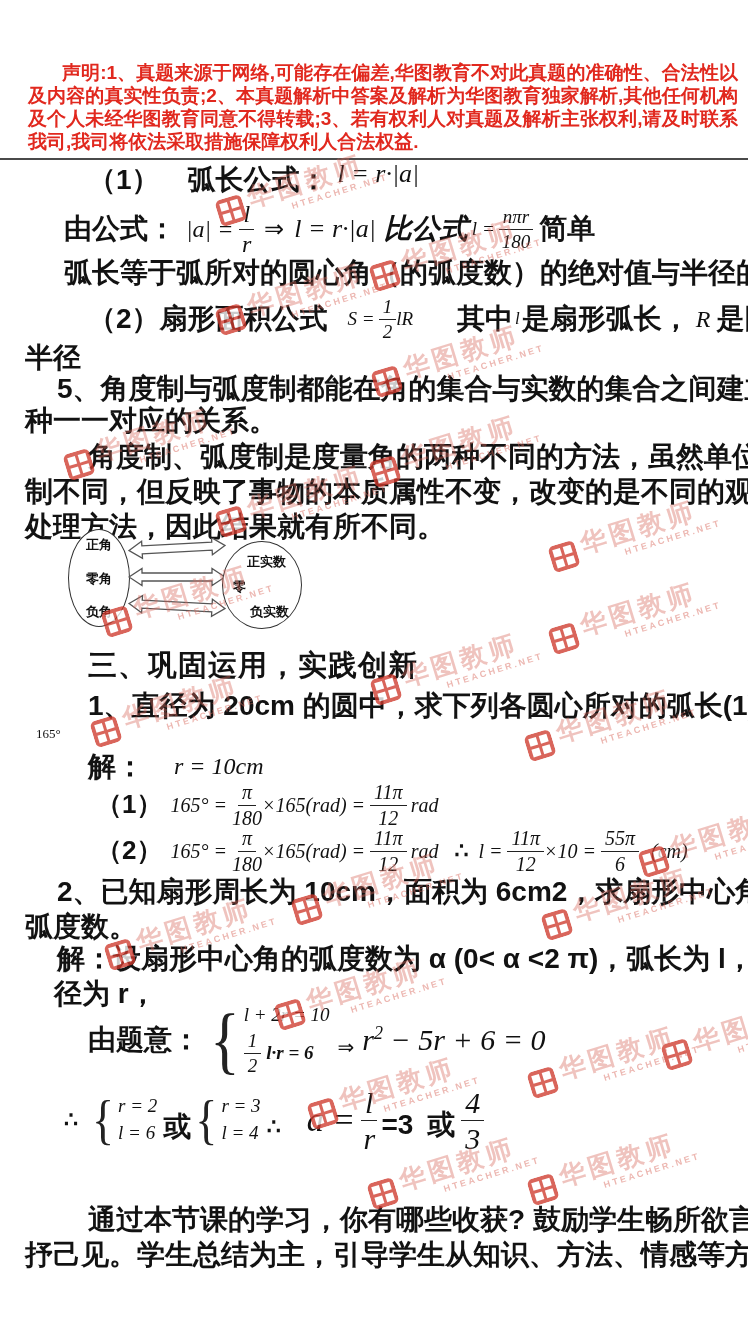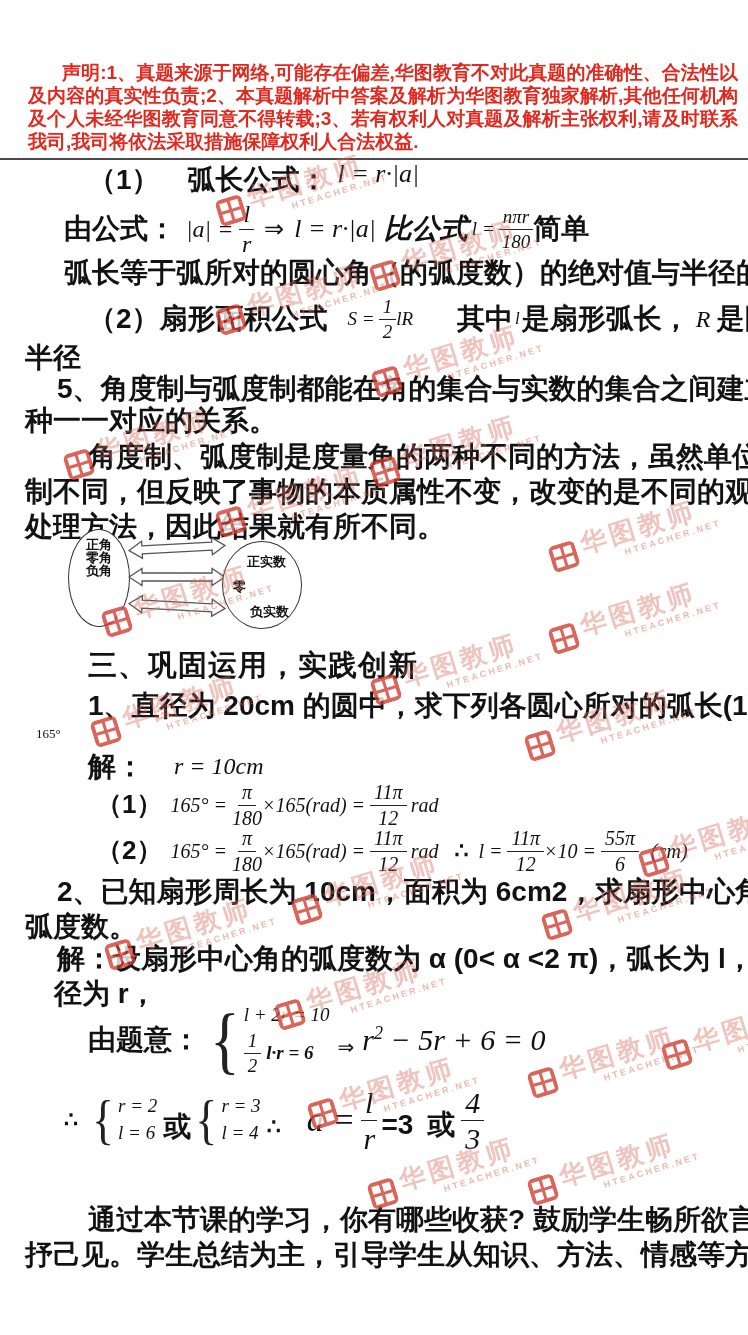--- a/index.html
+++ b/index.html
@@ -34,21 +34,21 @@
   .frac .den{display:block;padding-top:2px;line-height:1.05;}
   .sys{display:inline-flex;align-items:center;}
   .brace{font-family:"Liberation Serif",serif;font-style:normal;font-weight:400;color:#222;
          display:inline-block;margin-right:4px;}
   .sys-col{display:inline-flex;flex-direction:column;align-items:flex-start;gap:4px;}
   .therefore{font-family:"Liberation Serif",serif;font-style:normal;}
   sup{font-size:.6em;}
   
   .diagram{position:absolute;left:60px;top:526px;width:245px;height:106px;}
   .oval{position:absolute;border:1.4px solid #333;border-radius:50%;background:#fff;}
-  .oval-left{left:8px;top:3px;width:62px;height:98px;display:flex;flex-direction:column;justify-content:flex-start;align-items:center;padding:8px 0;box-sizing:border-box;}
+  .oval-left{left:8px;top:3px;width:62px;height:98px;display:flex;flex-direction:column;justify-content:space-between;align-items:center;padding:8px 0;box-sizing:border-box;}
   .oval-right{left:162px;top:15px;width:78px;height:86px;}
   .dg-label{font-size:13px;font-weight:600;color:#111;line-height:1;}
   .oval-right .dg-label{position:absolute;}
   .dg-r0{left:24px;top:13px;} .dg-r1{left:10px;top:38px;} .dg-r2{left:27px;top:63px;}
   .dg-arrows{position:absolute;left:68px;top:12px;}
 </style>
 </head>
 <body>
 
 <div class="page">
@@ -235,21 +235,21 @@
         <span class="den">r</span>
       </span>
       <span class="math m24 up" style="margin:0 10px;">⇒</span>
       <span class="math m26">l = r·|a|</span>
       <span class="cn" style="margin-left:8px;font-style:italic;">比公式</span>
       <span class="math m19" style="margin-left:4px;">l =</span>
       <span class="frac m19" style="margin-left:4px;">
         <span class="num">nπr</span>
         <span class="den">180</span>
       </span>
-      <span class="cn" style="">简单</span>
+      <span class="cn" style="margin-left:6px;">简单</span>
     </div>
 
     <div class="ln" style="left:64px;top:256px;">
       <span class="cn">弧长等于弧所对的圆心角（的弧度数）的绝对值与半径的积</span>
     </div>
 
     <div class="ln" style="left:88px;top:296px;height:46px;">
       <span class="cn">（2）扇形面积公式</span>
       <span class="math m19" style="margin-left:20px;">S =</span>
       <span class="frac m19" style="margin-left:4px;">

